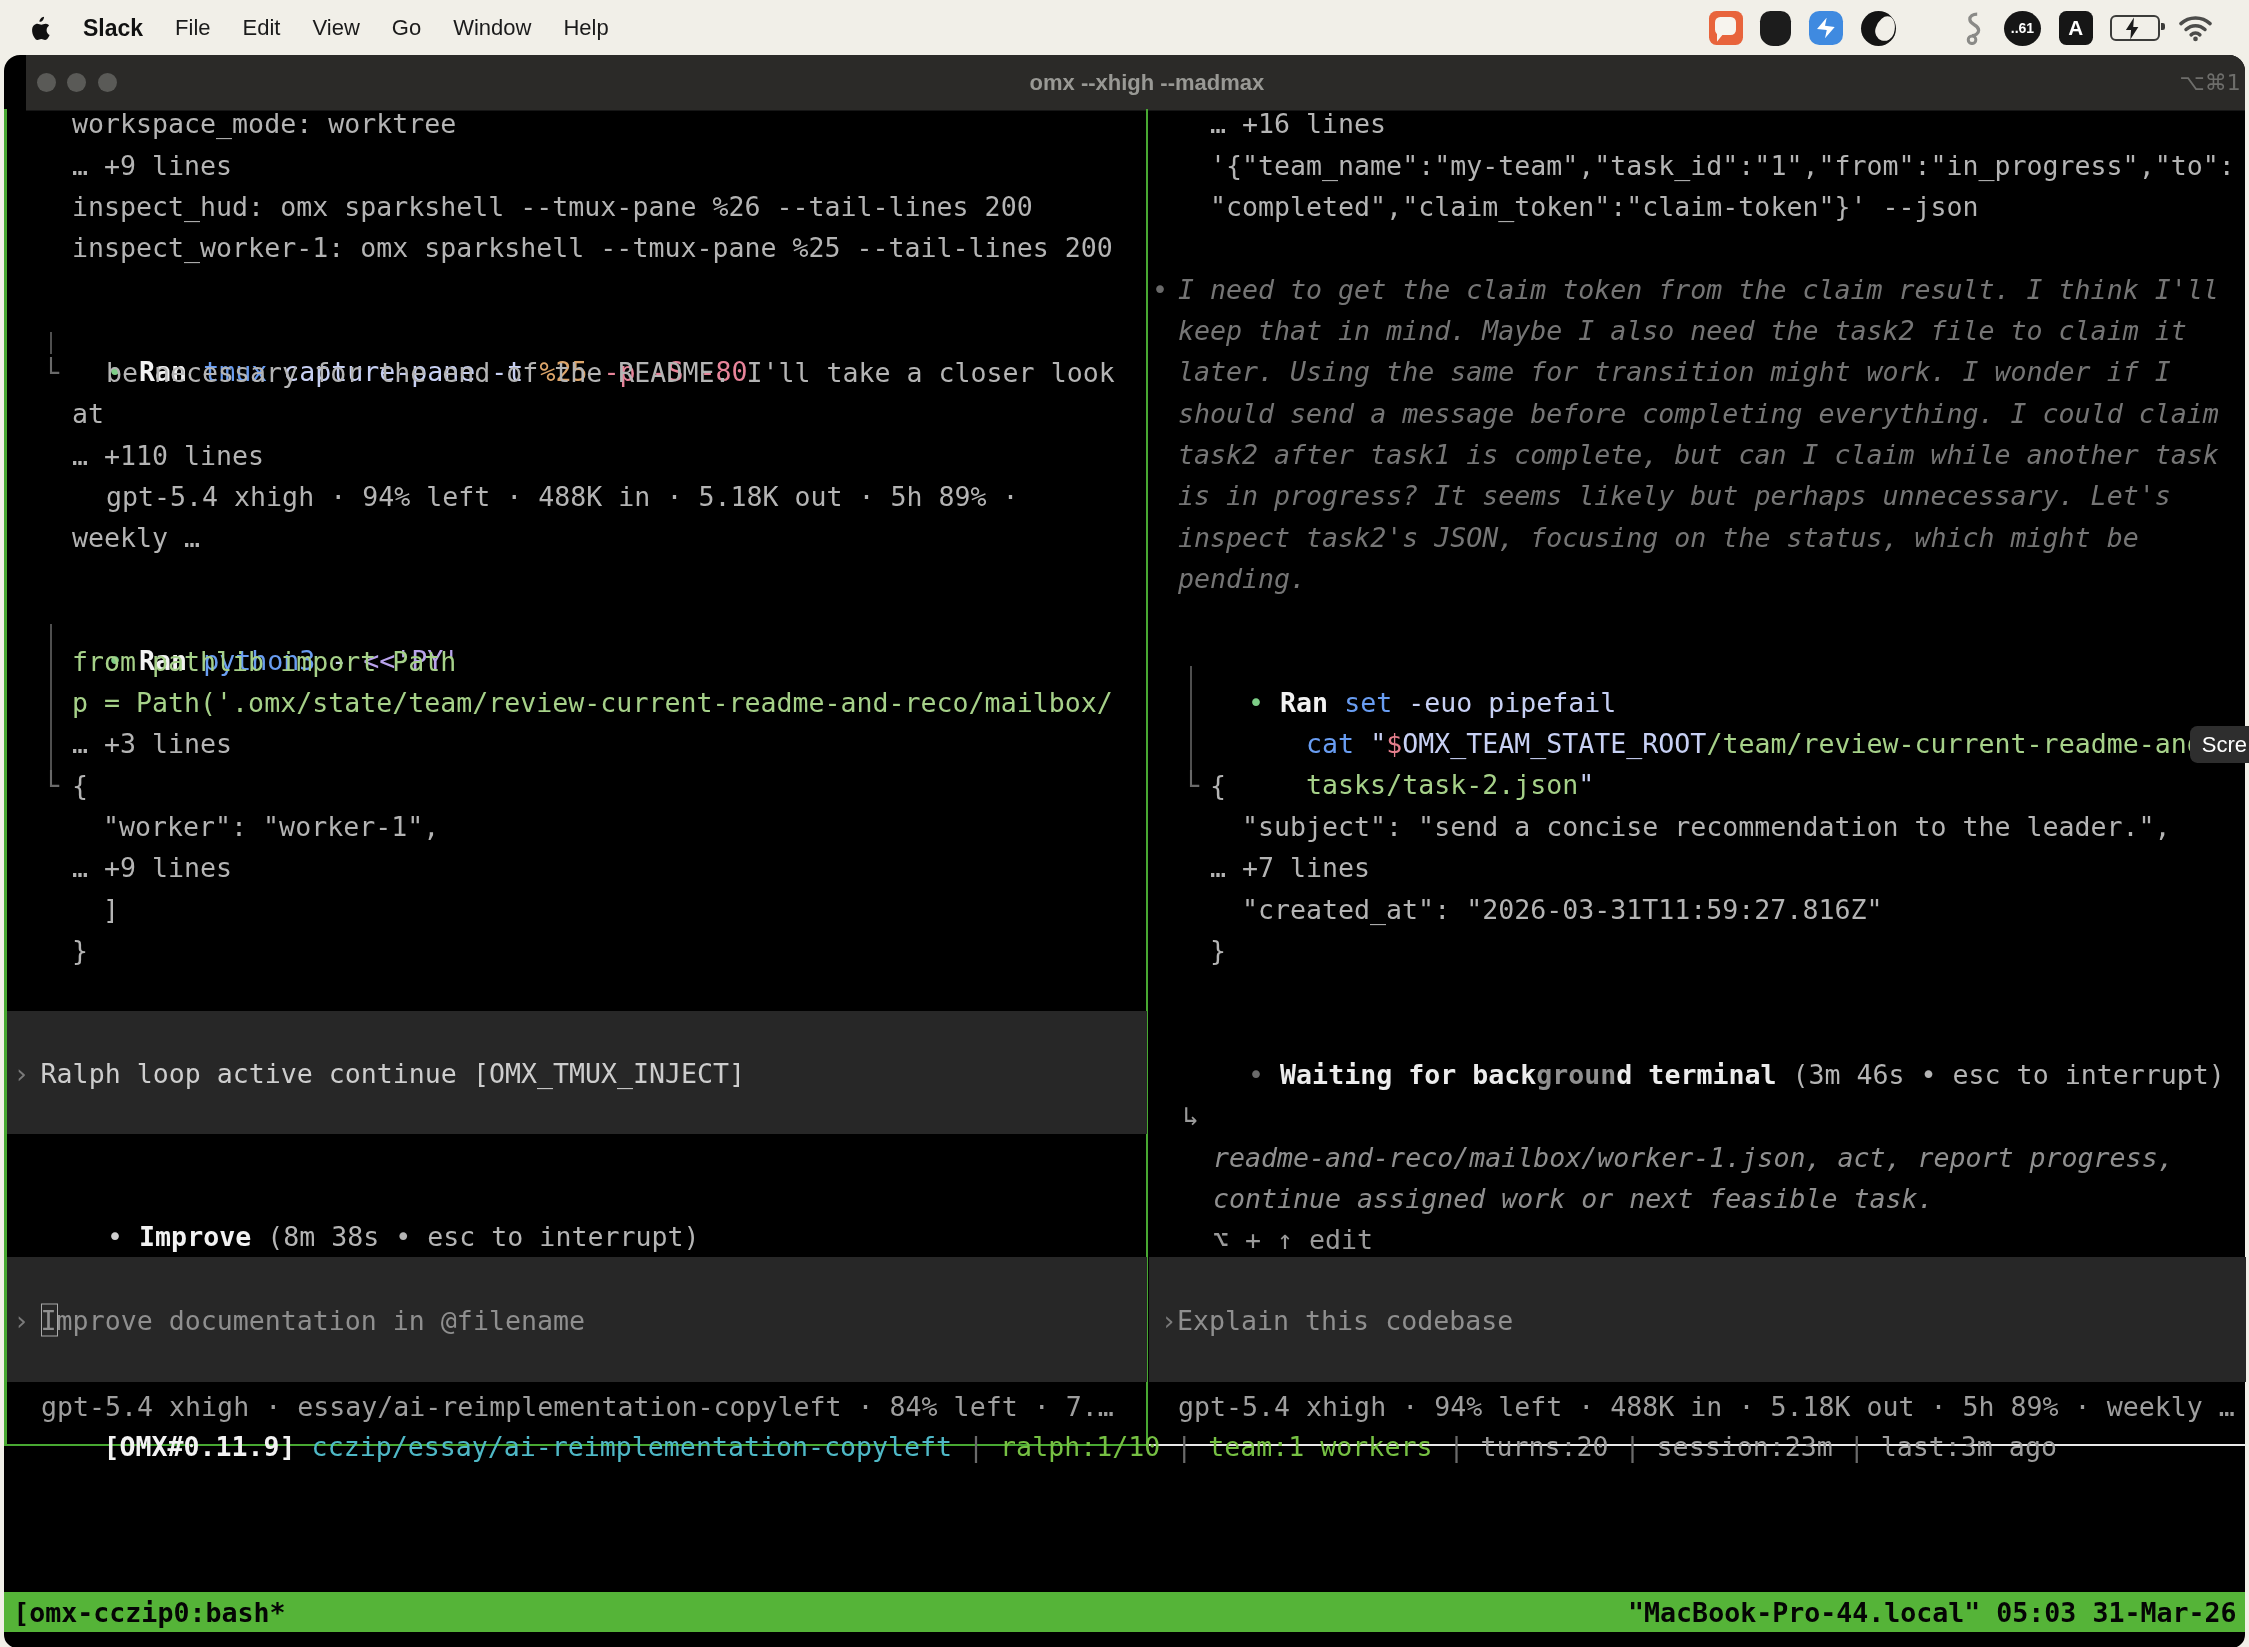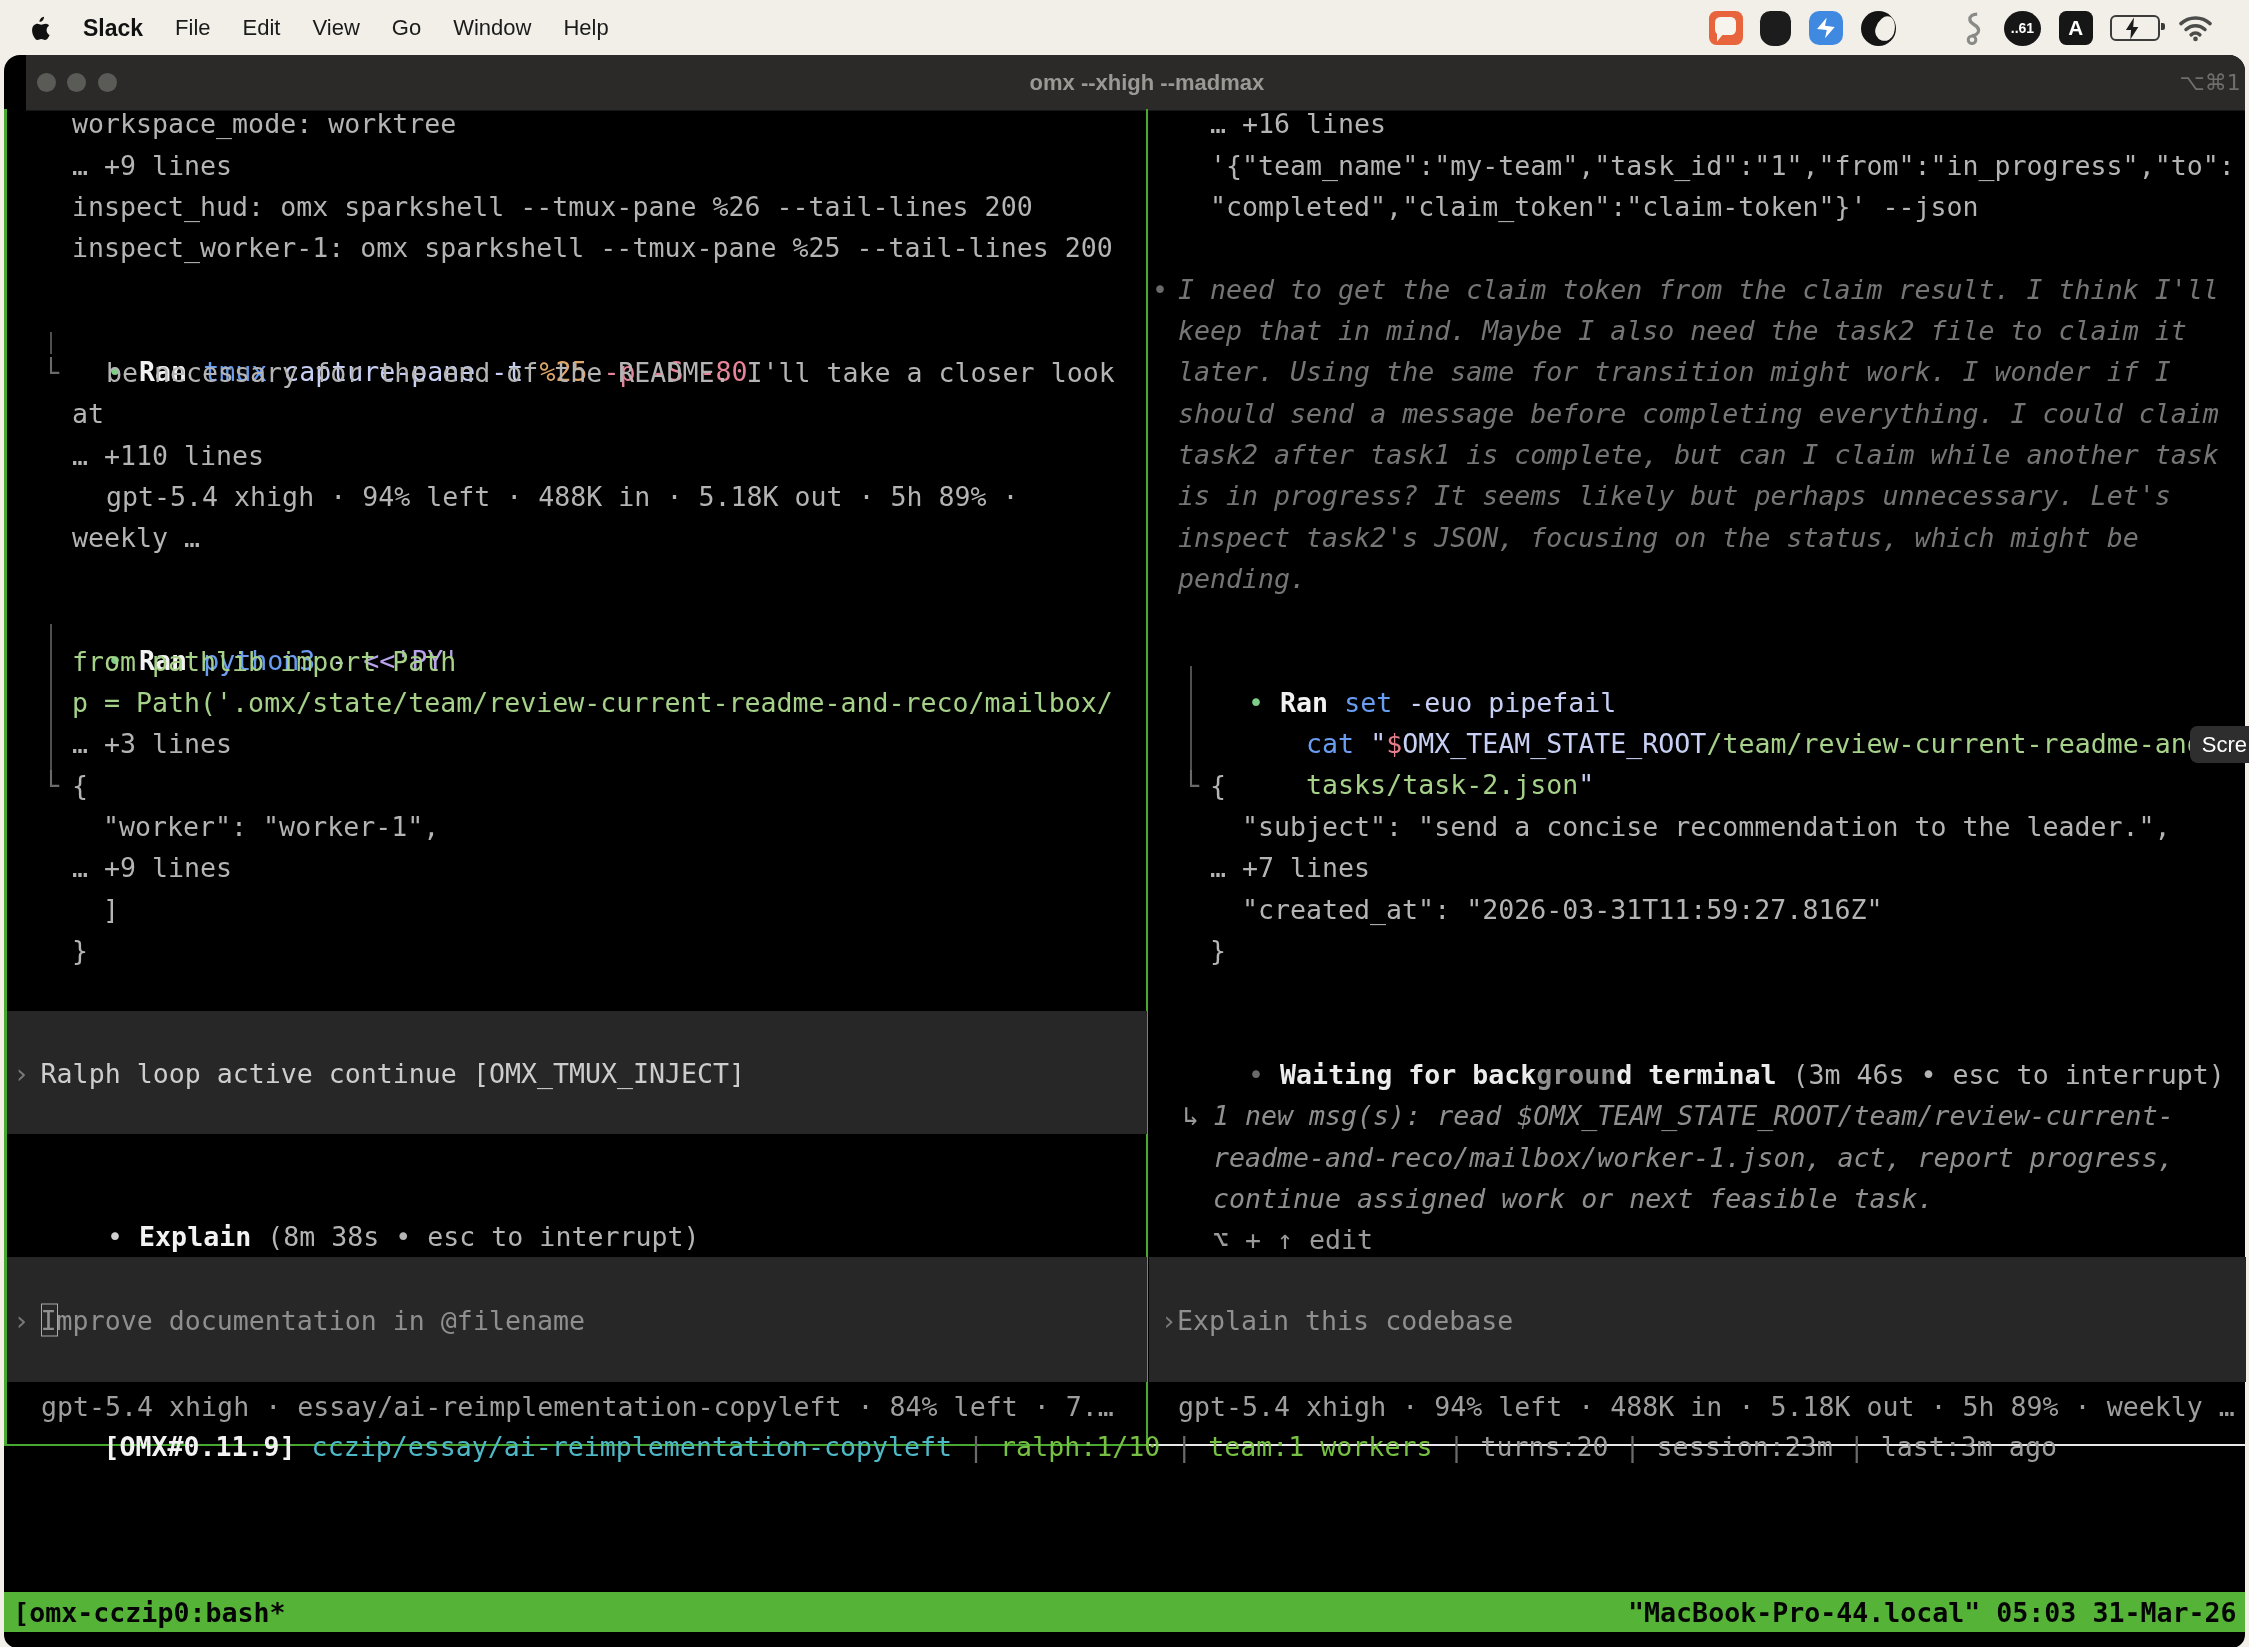--- a/index.html
+++ b/index.html
@@ -220,21 +220,21 @@
     <div class="ln" style="top:847px;left:72px"><span class="cb">… +9 lines</span></div>
     <div class="ln" style="top:889px;left:103px"><span class="cb">]</span></div>
     <div class="ln" style="top:930px;left:72px"><span class="cb">}</span></div>
 
     <div class="band" style="left:6.6px;top:1011px;width:1140px;height:123px">
       <span class="pc" style="left:6.6px">›</span>
       <span class="btext" style="left:34px">Ralph loop active continue [OMX_TMUX_INJECT]</span>
     </div>
 
     <div class="ln" style="top:1175px;left:11px">
-      <span class="bwht">•</span><span class="cw mgap">Explain</span><span class="cb"> (8m 38s • esc to interrupt)</span>
+      <span class="bwht">•</span><span class="cw mgap">Improve</span><span class="cb"> (8m 38s • esc to interrupt)</span>
     </div>
 
     <div class="band" style="left:6.6px;top:1257px;width:1140px;height:125px">
       <span class="pc" style="left:6.6px">›</span>
       <span class="ptext" style="left:34px">Improve documentation in @filename</span>
       <div class="cursor" style="left:34px"></div>
     </div>
 
     <div class="statusln" style="top:1386px;left:41px"><span>gpt-5.4 xhigh · essay/ai-reimplementation-copyleft · 84% left · 7.…</span></div>
 
@@ -267,21 +267,20 @@
     <div class="ln" style="top:806px;left:1242px"><span class="cb">"subject": "send a concise recommendation to the leader.",</span></div>
     <div class="ln" style="top:847px;left:1210px"><span class="cb">… +7 lines</span></div>
     <div class="ln" style="top:889px;left:1242px"><span class="cb">"created_at": "2026-03-31T11:59:27.816Z"</span></div>
     <div class="ln" style="top:930px;left:1210px"><span class="cb">}</span></div>
 
     <div class="ln" style="top:1013px;left:1152px">
       <span class="cdim">•</span><span class="sh1 mgap">Waiting for back</span><span class="sh2">groun</span><span class="sh1">d terminal</span><span class="cb"> (3m 46s • esc to interrupt)</span>
     </div>
 
     <div class="ln" style="top:1095px;left:1183px"><span class="chint">↳</span></div>
-    <div class="ln" style="top:1095px;left:1213px"><span class="cmsg">1 new msg(s): read $OMX_TEAM_STATE_ROOT/team/review-current-</span></div>
     <div class="ln" style="top:1137px;left:1213px"><span class="cmsg">readme-and-reco/mailbox/worker-1.json, act, report progress,</span></div>
     <div class="ln" style="top:1178px;left:1213px"><span class="cmsg">continue assigned work or next feasible task.</span></div>
     <div class="ln" style="top:1219px;left:1213px"><span class="chint">⌥ + ↑ edit</span></div>
 
     <div class="band" style="left:1149px;top:1257px;width:1097px;height:125px">
       <span class="pc" style="left:11.8px">›</span>
       <span class="ptext" style="left:28px">Explain this codebase</span>
     </div>
 
     <div class="statusln" style="top:1386px;left:1178px"><span>gpt-5.4 xhigh · 94% left · 488K in · 5.18K out · 5h 89% · weekly …</span></div>

